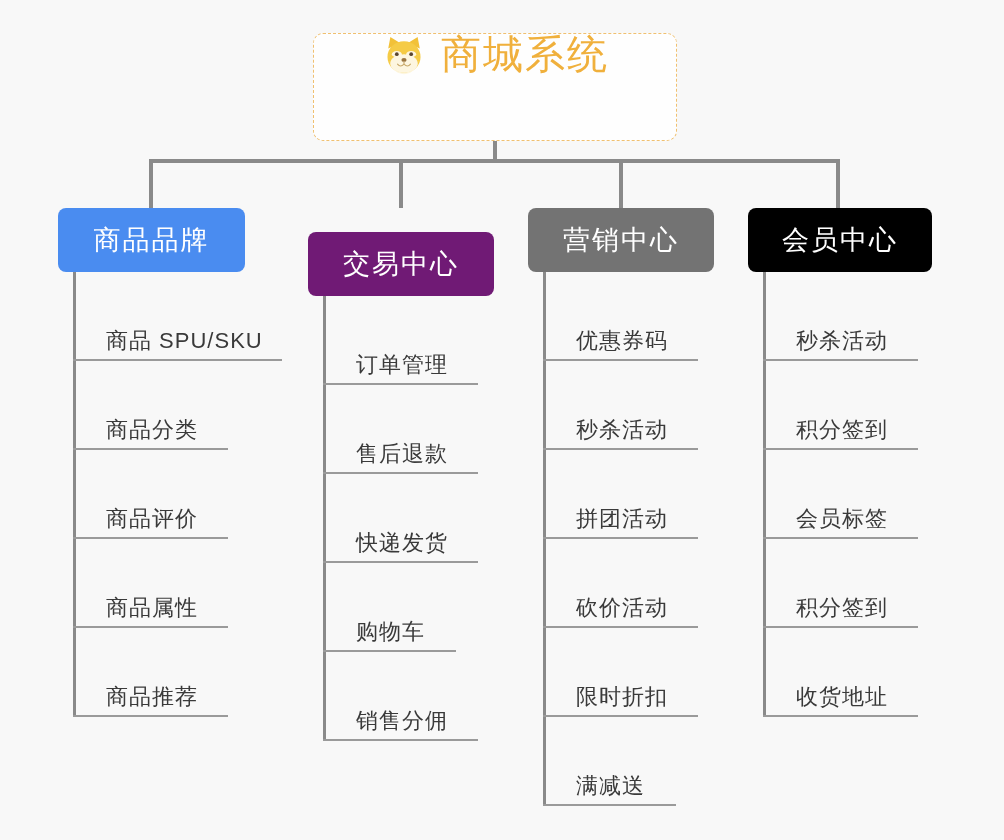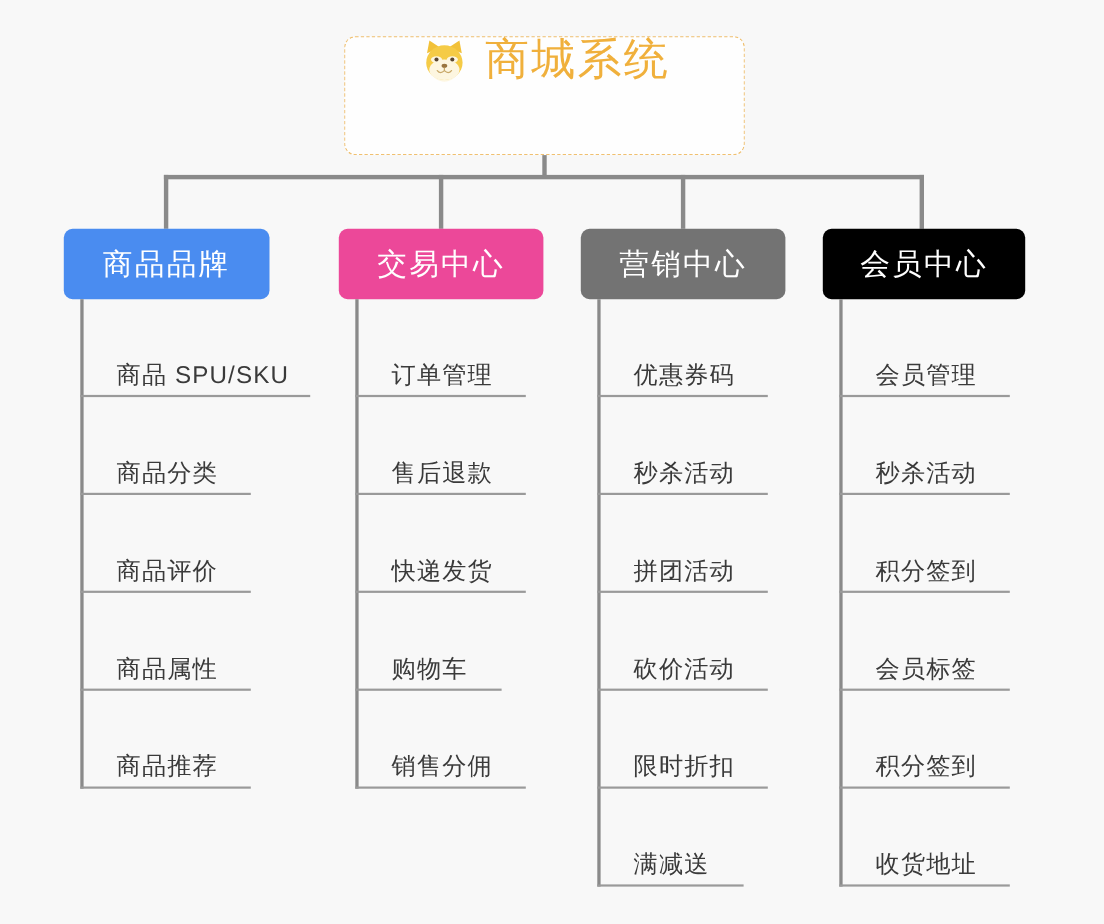--- a/index.html
+++ b/index.html
@@ -169,21 +169,21 @@
         <span class="leaf-underline" style="width: 155px; background: rgb(154, 154, 154);"></span>
       </div>
       <div class="leaf">
         <span class="leaf-text">商品推荐</span>
         <span class="leaf-underline" style="width: 155px; background: rgb(154, 154, 154);"></span>
       </div>
     </div>
   </div>
 
   <div class="column col-2">
-    <div class="col-header" style="background: #ec4899;">
+    <div class="col-header" style="background: #701a75; margin-top: 24px;">
       <span>交易中心</span>
     </div>
     <div class="col-body" style="border-left-color: rgb(138, 138, 138);">
       <div class="leaf">
         <span class="leaf-text">订单管理</span>
         <span class="leaf-underline" style="width: 155px; background: rgb(154, 154, 154);"></span>
       </div>
       <div class="leaf">
         <span class="leaf-text">售后退款</span>
         <span class="leaf-underline" style="width: 155px; background: rgb(154, 154, 154);"></span>
@@ -234,24 +234,20 @@
       </div>
     </div>
   </div>
 
   <div class="column col-4">
     <div class="col-header" style="background: #000000;">
       <span>会员中心</span>
     </div>
     <div class="col-body" style="border-left-color: rgb(138, 138, 138);">
       <div class="leaf">
-        <span class="leaf-text">会员管理</span>
-        <span class="leaf-underline" style="width: 155px; background: rgb(154, 154, 154);"></span>
-      </div>
-      <div class="leaf">
         <span class="leaf-text">秒杀活动</span>
         <span class="leaf-underline" style="width: 155px; background: rgb(154, 154, 154);"></span>
       </div>
       <div class="leaf">
         <span class="leaf-text">积分签到</span>
         <span class="leaf-underline" style="width: 155px; background: rgb(154, 154, 154);"></span>
       </div>
       <div class="leaf">
         <span class="leaf-text">会员标签</span>
         <span class="leaf-underline" style="width: 155px; background: rgb(154, 154, 154);"></span>

